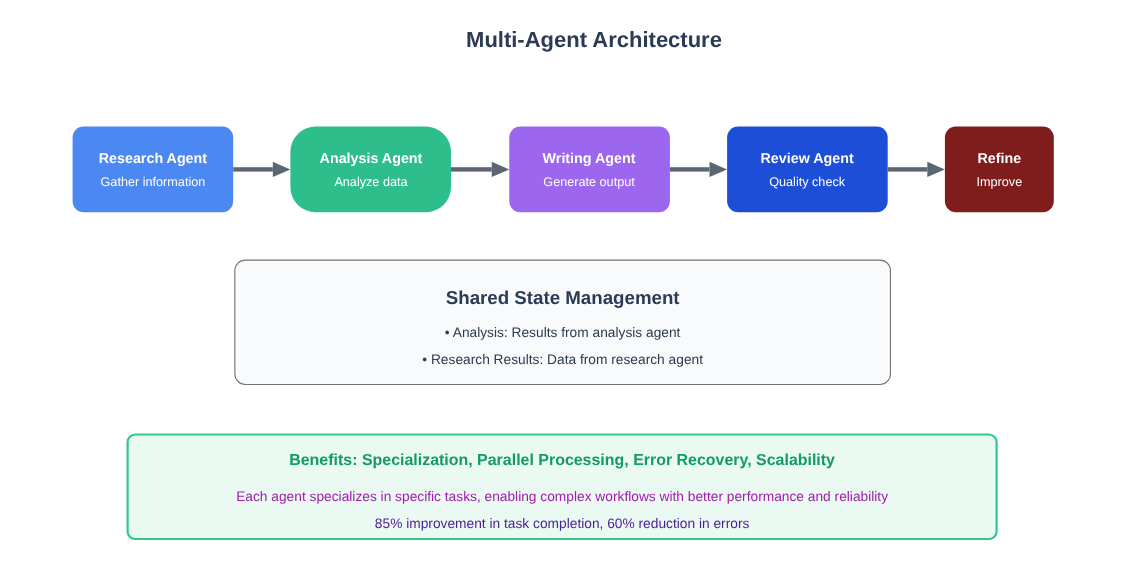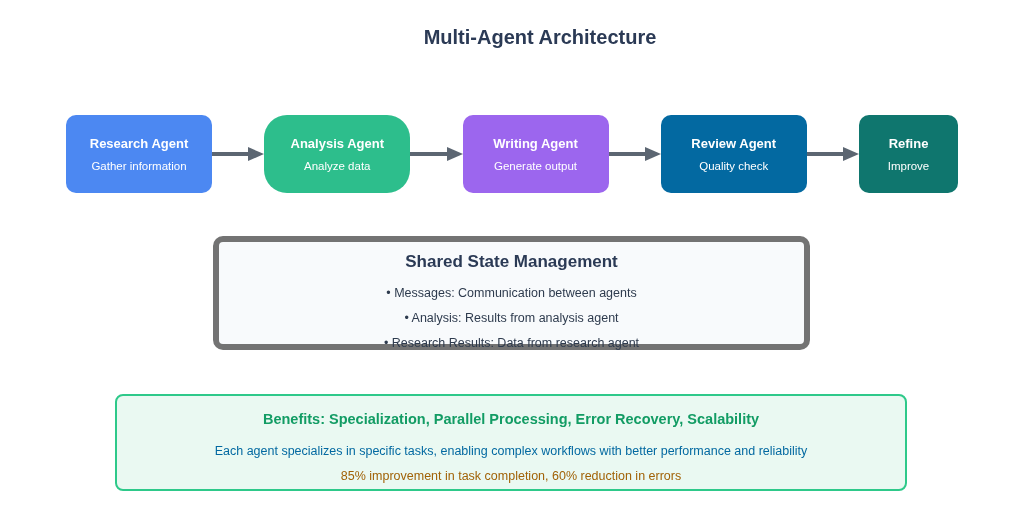--- a/index.html
+++ b/index.html
@@ -78,24 +78,24 @@
     flex: 0 0 auto;
   }
   .shared-panel {
     position: absolute;
     left: 213px;
     top: 236px;
     width: 597px;
     height: 114px;
     box-sizing: border-box;
     background: #f8fafc;
-    border: 6px solid #737373;
+    border: 1px solid #737373;
     border-radius: 10px;
     text-align: center;
-    padding-top: 10px;
+    padding-top: 24px;
   }
   .shared-title {
     font-size: 17px;
     font-weight: bold;
     color: #2b3a55;
     line-height: 20px;
   }
   .shared-items {
     margin-top: 14px;
   }
@@ -120,27 +120,27 @@
   }
   .benefits-title {
     font-size: 14.5px;
     font-weight: bold;
     color: #129c64;
     line-height: 20px;
   }
   .benefits-line1 {
     margin-top: 15px;
     font-size: 12.5px;
-    color: #0369a1;
+    color: #a21caf;
     line-height: 15px;
   }
   .benefits-line2 {
     margin-top: 10px;
     font-size: 12.5px;
-    color: #a16207;
+    color: #4c1d95;
     line-height: 15px;
   }
 </style>
 </head>
 <body>
 
 <div class="canvas">
 
   <h1 class="diagram-title">Multi-Agent Architecture</h1>
 
@@ -169,41 +169,40 @@
     <div class="agent-box w-std" style="background: rgb(156, 102, 238);">
       <div class="agent-name">Writing Agent</div>
       <div class="agent-desc">Generate output</div>
     </div>
 
     <div class="arrow">
       <div class="arrow-line" style="background: rgb(92, 102, 114);"></div>
       <div class="arrow-head" style="border-left-color: rgb(92, 102, 114);"></div>
     </div>
 
-    <div class="agent-box w-std" style="background: #0369a1;">
+    <div class="agent-box w-std" style="background: #1d4ed8;">
       <div class="agent-name">Review Agent</div>
       <div class="agent-desc">Quality check</div>
     </div>
 
     <div class="arrow">
       <div class="arrow-line" style="background: rgb(92, 102, 114);"></div>
       <div class="arrow-head" style="border-left-color: rgb(92, 102, 114);"></div>
     </div>
 
-    <div class="agent-box w-sm" style="background: #0f766e;">
+    <div class="agent-box w-sm" style="background: #7f1d1d;">
       <div class="agent-name">Refine</div>
       <div class="agent-desc">Improve</div>
     </div>
 
   </div>
 
   <div class="shared-panel">
     <div class="shared-title">Shared State Management</div>
     <div class="shared-items">
-      <div class="shared-item">• Messages: Communication between agents</div>
       <div class="shared-item">• Analysis: Results from analysis agent</div>
       <div class="shared-item">• Research Results: Data from research agent</div>
     </div>
   </div>
 
   <div class="benefits-panel">
     <div class="benefits-title">Benefits: Specialization, Parallel Processing, Error Recovery, Scalability</div>
     <div class="benefits-line1">Each agent specializes in specific tasks, enabling complex workflows with better performance and reliability</div>
     <div class="benefits-line2">85% improvement in task completion, 60% reduction in errors</div>
   </div>

